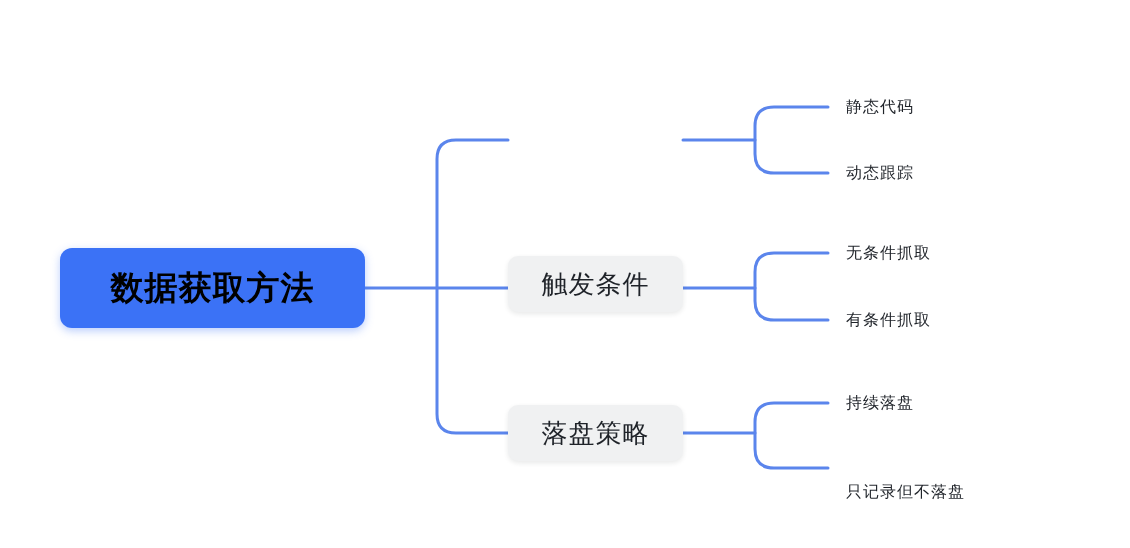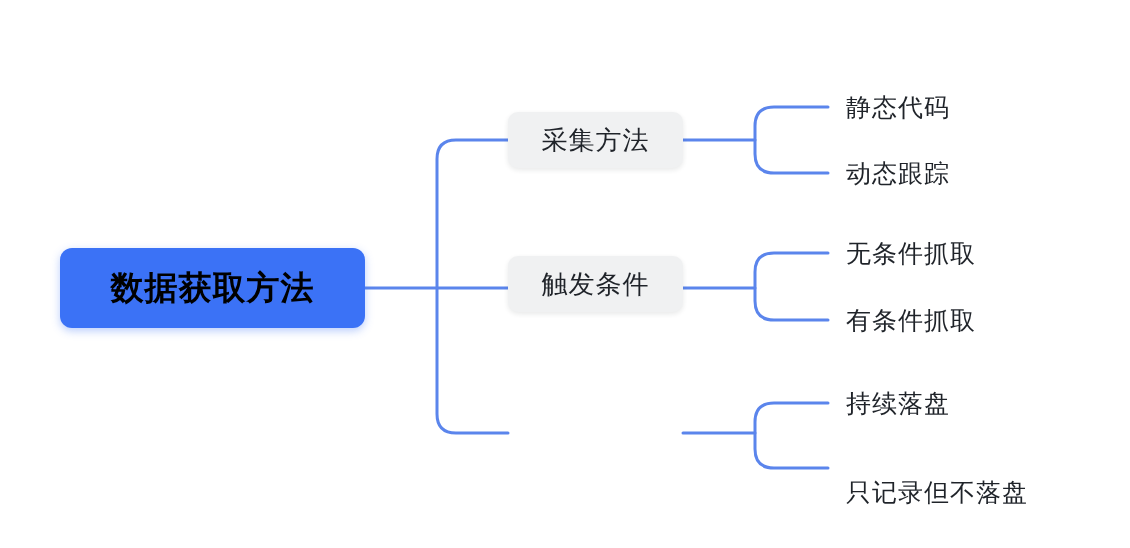--- a/index.html
+++ b/index.html
@@ -64,21 +64,21 @@
     letter-spacing: 1px;
   }
   .branch-1 { top: 112px; }
   .branch-2 { top: 256px; font-family: Liberation Mono, monospace; }
   .branch-3 { top: 405px; }
   .leaf-node {
     position: absolute;
     left: 846px;
     transform: translateY(-50%);
     color: #1f2329;
-    font-size: 25px;
+    font-size: 16px;
     font-weight: 500;
     letter-spacing: 1px;
     white-space: nowrap;
     cursor: pointer;
   }
   .leaf-1-1 { top: 107px; }
   .leaf-1-2 { top: 173px; }
   .leaf-2-1 { top: 253px; }
   .leaf-2-2 { top: 320px; }
   .leaf-3-1 { top: 403px; }
@@ -102,25 +102,25 @@
     <path d="M 828 253 L 774 253 Q 755 253 755 272 L 755 301 Q 755 320 774 320 L 828 320"></path>
 
     <path d="M 683 433 L 755 433"></path>
     <path d="M 828 403 L 774 403 Q 755 403 755 422 L 755 449 Q 755 468 774 468 L 828 468"></path>
   </svg>
 
   <div class="node root-node">
     <span>数据获取方法</span>
   </div>
 
-  <div class="node branch-node branch-1">
-    <span>采集方法</span>
-  </div>
   <div class="node branch-node branch-2">
     <span>触发条件</span>
+  </div>
+  <div class="node branch-node branch-3">
+    <span>落盘策略</span>
   </div>
 
   <div class="leaf-node leaf-1-1">静态代码</div>
   <div class="leaf-node leaf-1-2">动态跟踪</div>
   <div class="leaf-node leaf-2-1">无条件抓取</div>
   <div class="leaf-node leaf-2-2">有条件抓取</div>
   <div class="leaf-node leaf-3-1">持续落盘</div>
   <div class="leaf-node leaf-3-2">只记录但不落盘</div>
 
 </div>

